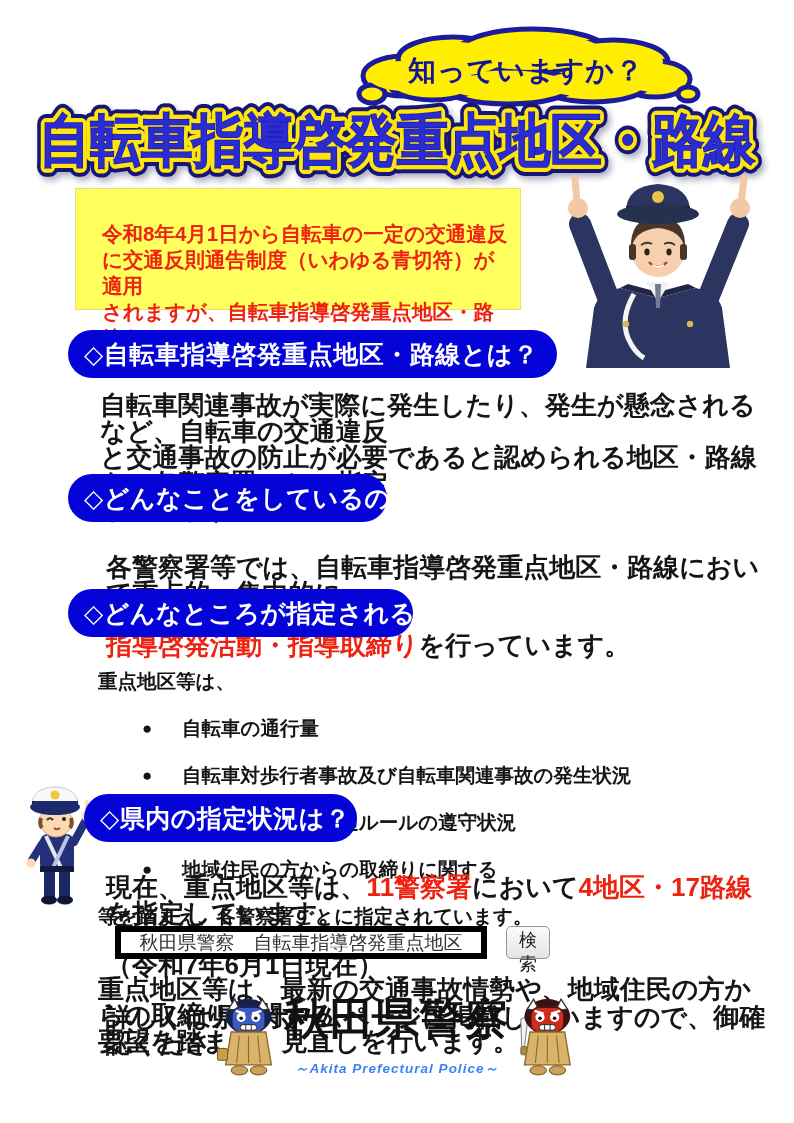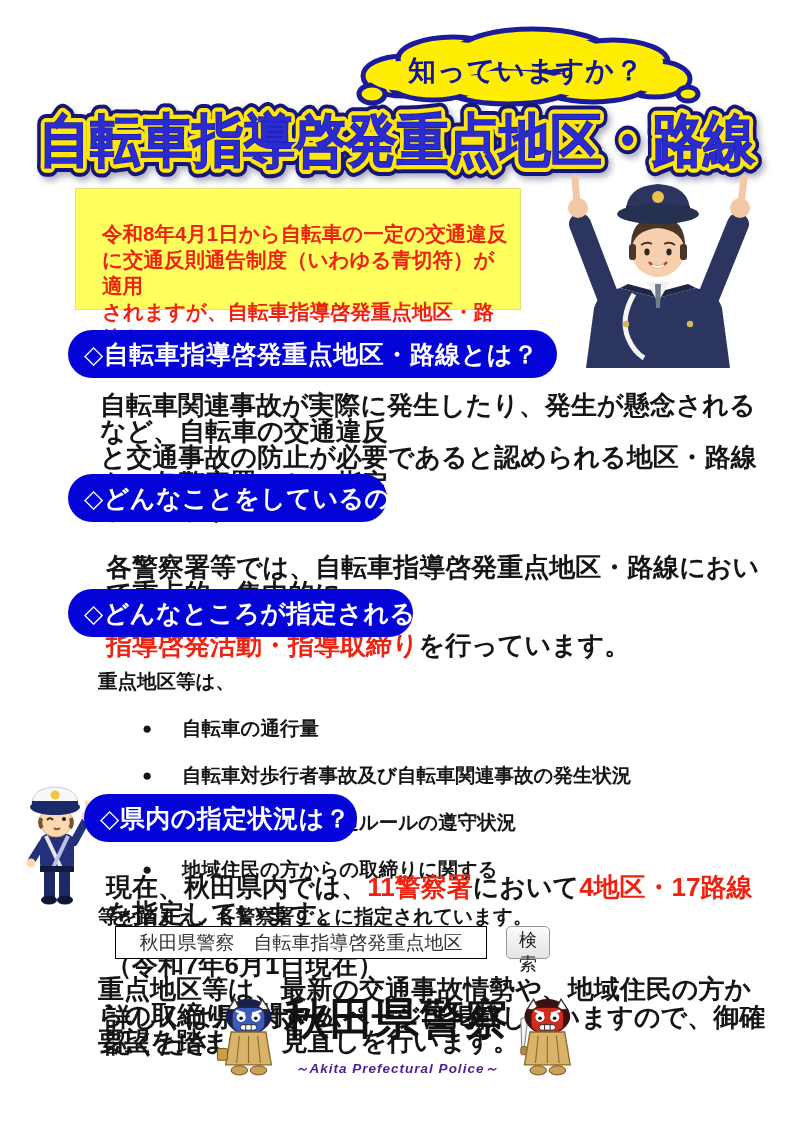--- a/index.html
+++ b/index.html
@@ -40,21 +40,21 @@
     font-weight:bold;color:#151515;white-space:pre-line;
   }
   .b20{font-size:26px;line-height:26px;}
   .b19{font-size:19.5px;line-height:23.5px;}
   .red{color:#ee2211;}
   .bullet-row{display:flex;margin-left:44px;}
   .bullet-mark{width:40px;font-size:17px;}
   
   .search-input{
     position:absolute;left:115px;top:926px;width:372px;height:33px;
-    box-sizing:border-box;border:1px solid #000000;background:#fff;
+    box-sizing:border-box;border:6px solid #000000;background:#fff;
     font-family:"Liberation Serif","DejaVu Serif",serif;
     font-size:19px;color:#333;text-align:center;outline:none;
   }
   .search-btn{
     position:absolute;left:506px;top:926px;width:44px;height:33px;
     box-sizing:border-box;border:1px solid #979797;border-radius:5px;
     background:linear-gradient(#fbfbfb,#e4e4e4);
     font-family:Liberation Mono, monospace;
     font-size:18px;color:#222;cursor:pointer;
   }
@@ -62,21 +62,21 @@
   .logo-row{
     left:50%;top:992px;transform:translateX(-50%);
     display:flex;align-items:center;gap:4px;
   }
   .logo-texts{display:flex;flex-direction:column;align-items:center;}
   .logo-name{
     font-weight:900;font-size:44px;line-height:46px;color:#111;
     letter-spacing:1px;white-space:nowrap;
   }
   .logo-sub{
-    font-style:italic;font-weight:bold;font-size:13.5px;color:#4c1d95;
+    font-style:italic;font-weight:bold;font-size:13.5px;color:#3b82f6;
     letter-spacing:1px;white-space:nowrap;margin-top:18px;
   }
 </style>
 </head>
 <body>
 
 <div class="page">
 
   <svg class="abs bubble-svg" style="left:348px;top:24px;" width="356" height="88" viewBox="0 0 356 88">
     <g stroke="#1b1b9b" stroke-width="5" fill="#ffee00">
@@ -217,21 +217,21 @@
     <rect x="16" y="25" width="46" height="6" fill="#1b2a6b"></rect>
     <circle cx="39" cy="19" r="4.5" fill="#f2c53d"></circle>
 
     <path d="M31,44 q3,-3.5 6,0" stroke="#333" stroke-width="2" fill="none"></path>
     <circle cx="48" cy="43" r="2" fill="#222"></circle>
     <path d="M38,52 q3,2.5 6,0" stroke="#a04a33" stroke-width="2" fill="none"></path>
   </svg>
 
   <div class="abs hdr" style="left:84px;top:794px;width:273px;">◇県内の指定状況は？</div>
   <div class="abs body b20" style="left:106px;top:848px;width:660px;">
-    <span>現在、秋田県内では、</span><span class="red">11警察署</span><span>において</span><span class="red">4地区・17路線</span><span>を指定しています。</span><br>
+    <span>現在、重点地区等は、</span><span class="red">11警察署</span><span>において</span><span class="red">4地区・17路線</span><span>を指定しています。</span><br>
     <span>（令和7年6月1日現在）</span><br>
     <span>詳しくは県警ホームページに掲載していますので、御確認ください！</span>
   </div>
 
   <input class="search-input" readonly="" value="秋田県警察　自転車指導啓発重点地区" style="">
   <button class="search-btn">検索</button>
 
   <div class="abs body b20" style="left:98px;top:976px;width:670px;">重点地区等は、最新の交通事故情勢や、地域住民の方からの取締りに関する
 要望を踏まえ、見直しを行います。</div>
 

